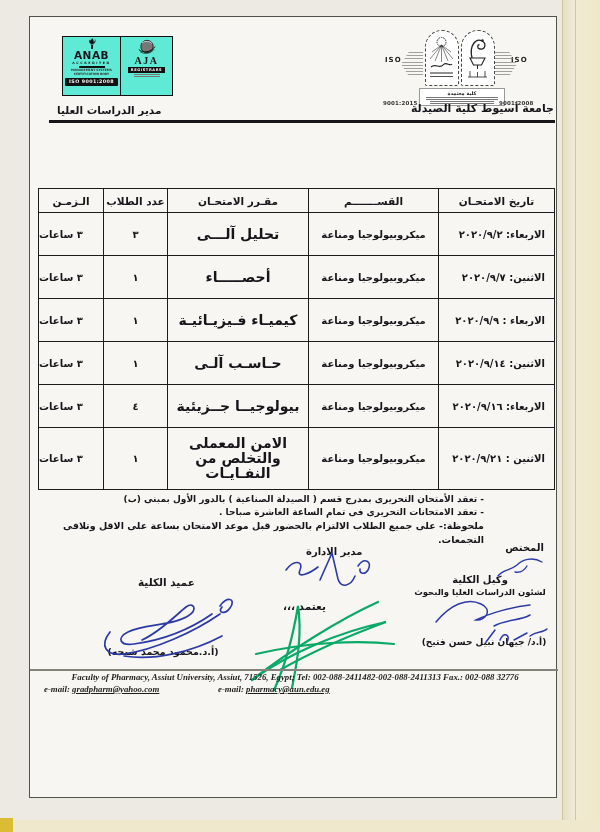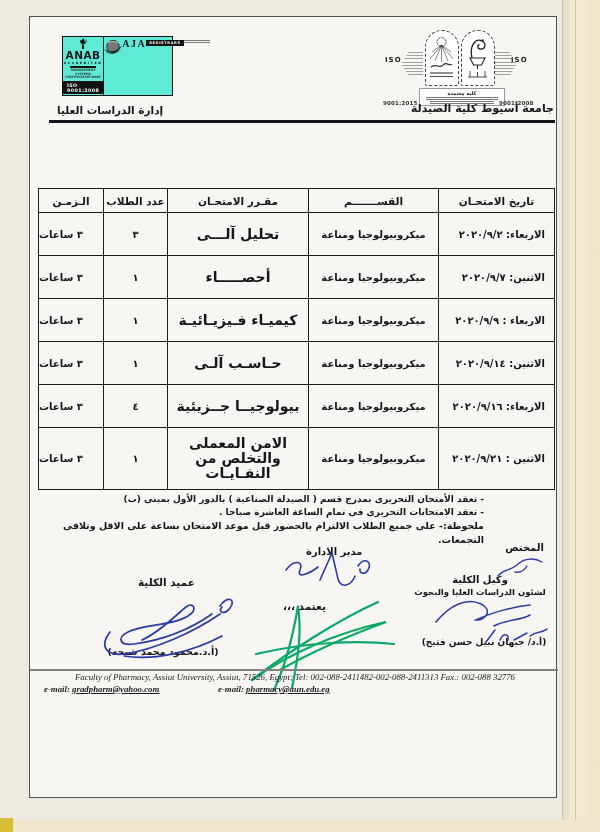--- a/index.html
+++ b/index.html
@@ -12,21 +12,21 @@
   .corner-yellow{left:0;top:818px;width:13px;height:14px;background:#d9be35;}
   .frame{left:29px;top:16px;width:528px;height:782px;background:#f7f6f2;border:1.5px solid #50534a;box-sizing:border-box;}
   
   .anab{left:62px;top:36px;width:111px;height:60px;background:#5eead4;border:1.3px solid #111;box-sizing:border-box;display:flex;}
   .anab-left{width:58px;border-right:1px solid #111;display:flex;flex-direction:column;align-items:center;padding-top:1px;box-sizing:border-box;}
   .anab-name{font-weight:900;font-size:10.5px;letter-spacing:.5px;line-height:10px;}
   .anab-sub{font-size:3.2px;letter-spacing:1.6px;font-weight:700;margin-top:.5px;}
   .anab-bar{width:26px;height:2.5px;background:#111;margin:1px 0;}
   .anab-tiny{font-size:3px;line-height:3.6px;color:#333;font-weight:700;text-align:center;}
   .anab-badge{margin-top:1.5px;background:#111;color:#fff;font-weight:700;font-size:4.8px;letter-spacing:.4px;padding:1.5px 4px;border-radius:1px;}
-  .aja-right{flex:1;display:flex;flex-direction:row;align-items:flex-start;padding-top:2px;}
+  .aja-right{flex:1;display:flex;flex-direction:column;align-items:center;padding-top:2px;}
   .aja-name{font-family:"Liberation Serif",serif;font-weight:700;font-size:10px;letter-spacing:1.5px;line-height:10px;}
   .aja-badge{background:#111;color:#fff;font-size:3.6px;letter-spacing:.6px;font-weight:700;padding:1px 3px;margin-top:1px;}
   .bars{height:3px;width:26px;background:repeating-linear-gradient(0deg,#777 0 .8px,transparent .8px 2px);margin-top:1px;}
   
   .emblem{left:383px;top:26px;width:152px;height:86px;}
   .iso-lab{font-size:7px;font-weight:800;letter-spacing:1px;color:#222;}
   .stripe{background:repeating-linear-gradient(180deg,#8a8a8a 0 1px,transparent 1px 3.2px);width:22px;height:24px;opacity:.8;}
   .stripe.l{clip-path:polygon(0 50%,35% 0,100% 0,100% 100%,35% 100%);}
   .stripe.r{clip-path:polygon(0 0,65% 0,100% 50%,65% 100%,0 100%);}
   .arch{width:34px;height:56px;background:#fff;border:1.2px dashed #444;border-radius:17px 17px 2px 2px;box-sizing:border-box;overflow:hidden;}
@@ -65,21 +65,21 @@
   .lbl-director{left:306px;top:546px;font-size:10px;}
   .lbl-approved{left:283px;top:600px;font-size:10.5px;}
   .vice-wrap{left:413px;top:573px;width:134px;text-align:center;direction:rtl;}
   .vice-l1{font-size:10px;font-weight:800;line-height:13px;}
   .vice-l2{font-size:8.5px;font-weight:800;line-height:12px;}
   .lbl-dean{left:138px;top:576px;font-size:10.5px;}
   .name-vice{left:418px;top:637px;width:132px;text-align:center;font-size:9px;font-weight:800;direction:rtl;}
   .name-dean{left:94px;top:646px;width:138px;text-align:center;font-size:9.5px;font-weight:800;direction:rtl;}
   
   .footer-rule{left:30px;top:669px;width:528px;height:1.5px;background:#84827b;}
-  .footer1{left:33px;top:672px;width:524px;text-align:center;font-family:"Liberation Serif",serif;font-style:italic;font-size:8.8px;color:#1d1d1d;font-weight:400;}
+  .footer1{left:33px;top:672px;width:524px;text-align:center;font-family:"Liberation Serif",serif;font-style:italic;font-size:8.8px;color:#1d1d1d;font-weight:700;}
   .footer-email{top:684px;font-family:"Liberation Serif",serif;font-style:italic;font-size:8.8px;color:#1d1d1d;font-weight:700;}
   .footer-email .em{text-decoration:underline;}
   svg{display:block;}
 </style>
 </head>
 <body>
 
 <div class="page">
 
   <div class="abs frame"></div>
@@ -160,21 +160,21 @@
     <div class="abs banner" style="left:36px;top:62px;width:80px;">
       <div class="banner-title">كلية معتمدة</div>
       <div class="bars" style="width:72px;margin:1px auto 0;"></div>
       <div class="bars" style="width:64px;margin:1px auto 0;"></div>
     </div>
     <div class="abs cert" style="left:0;top:74px;">9001:2015</div>
     <div class="abs cert" style="left:116px;top:74px;">9001:2008</div>
   </div>
 
   <div class="abs hdr-right">جامعة أسيوط كلية الصيدلة</div>
-  <div class="abs hdr-left">إدارة الدراسات العليا</div>
+  <div class="abs hdr-left">مدير الدراسات العليا</div>
   <div class="abs hdr-rule"></div>
 
 
   <table class="exam-table" dir="rtl">
     <colgroup>
         <col style="width:116px">
         <col style="width:130px">
         <col style="width:141px">
         <col style="width:64px">
         <col style="width:65px">

